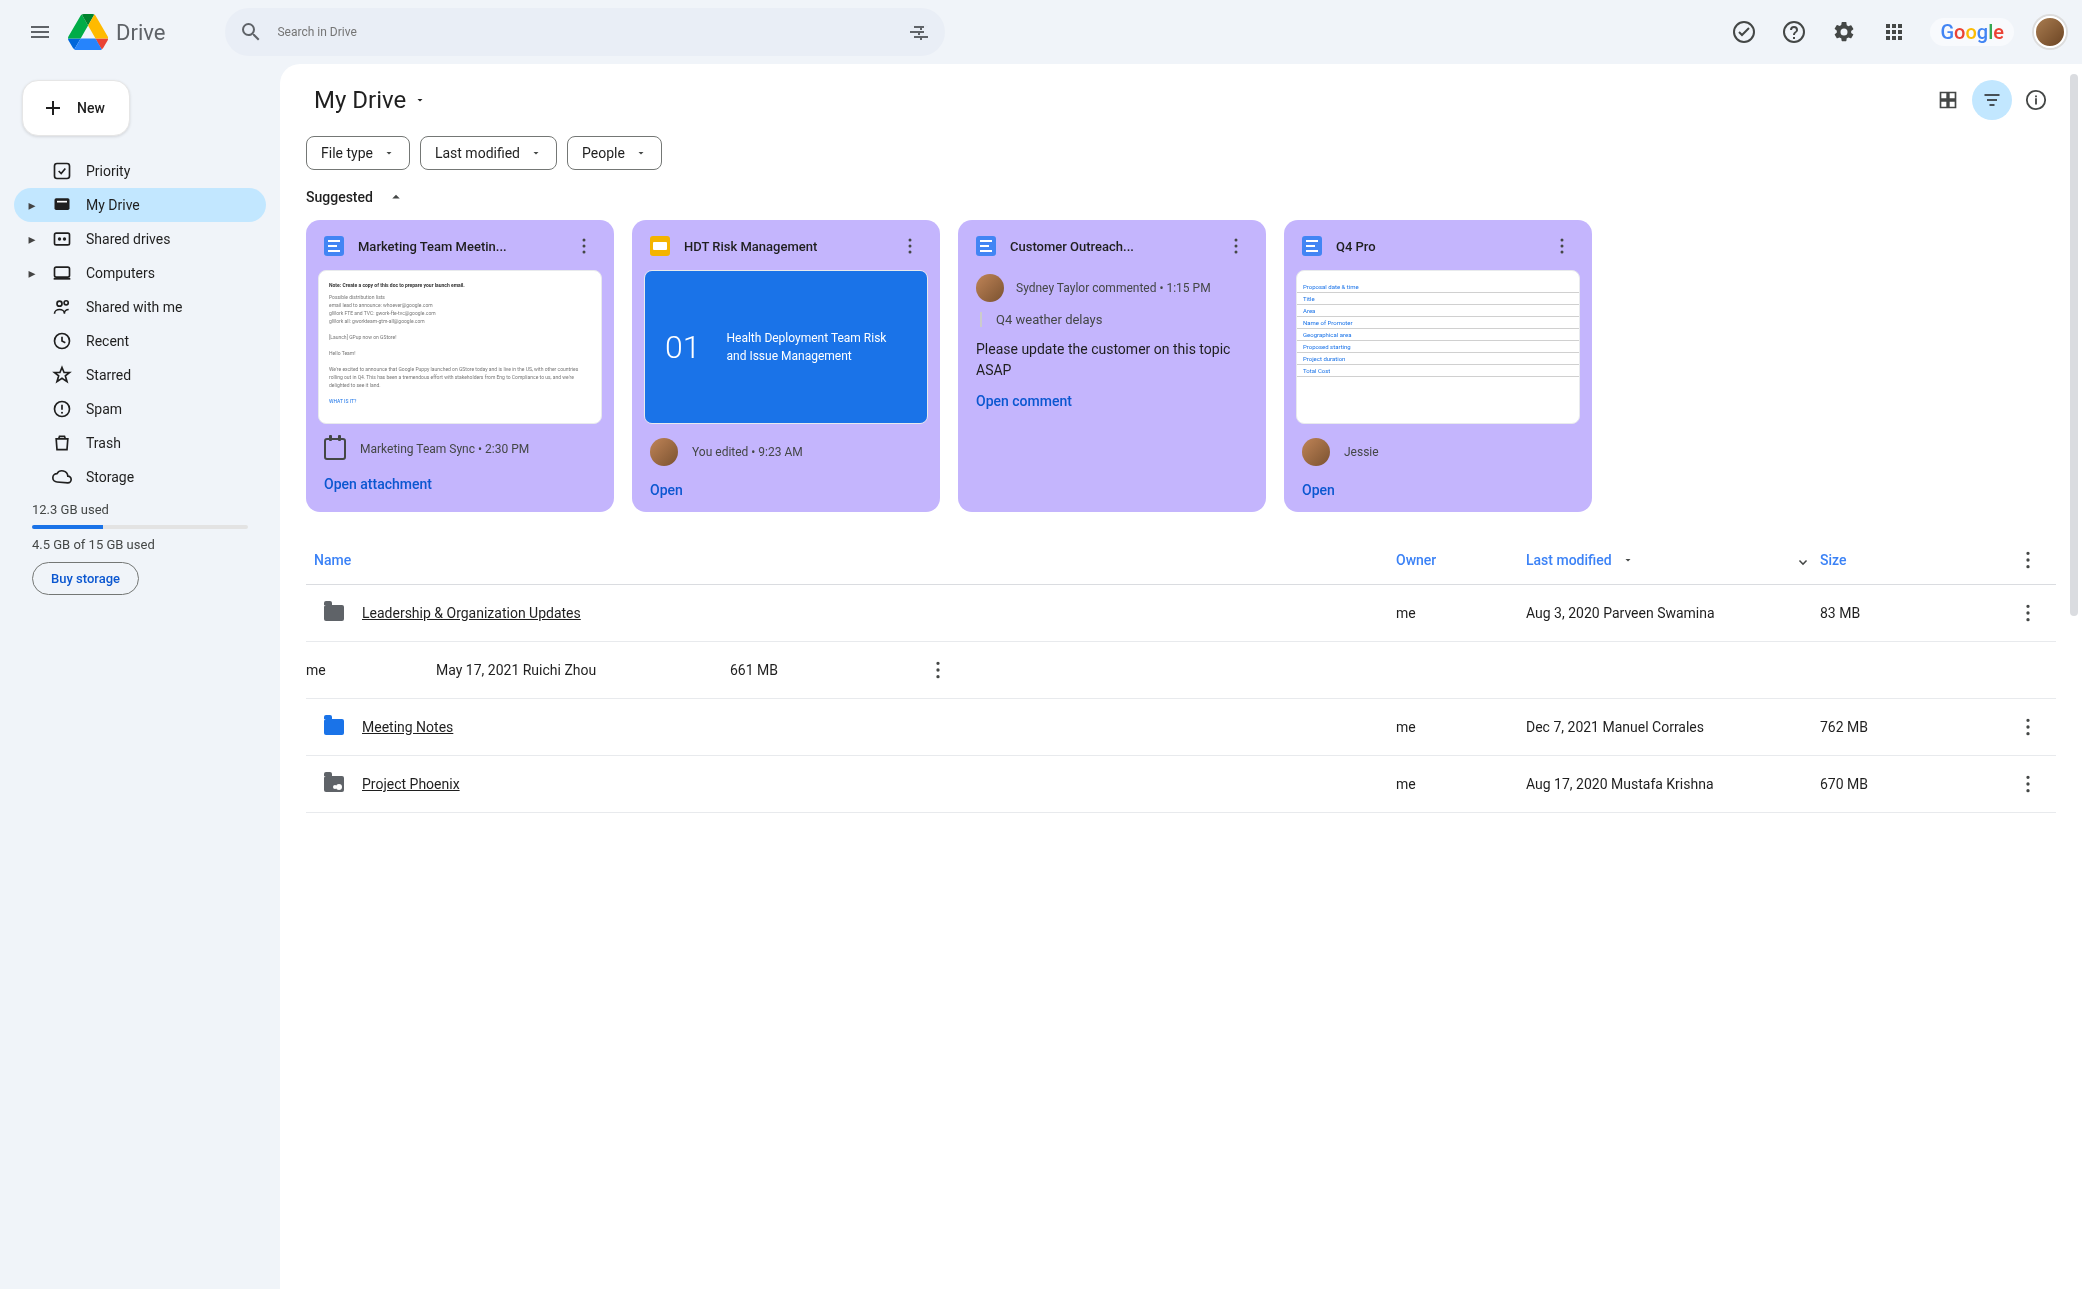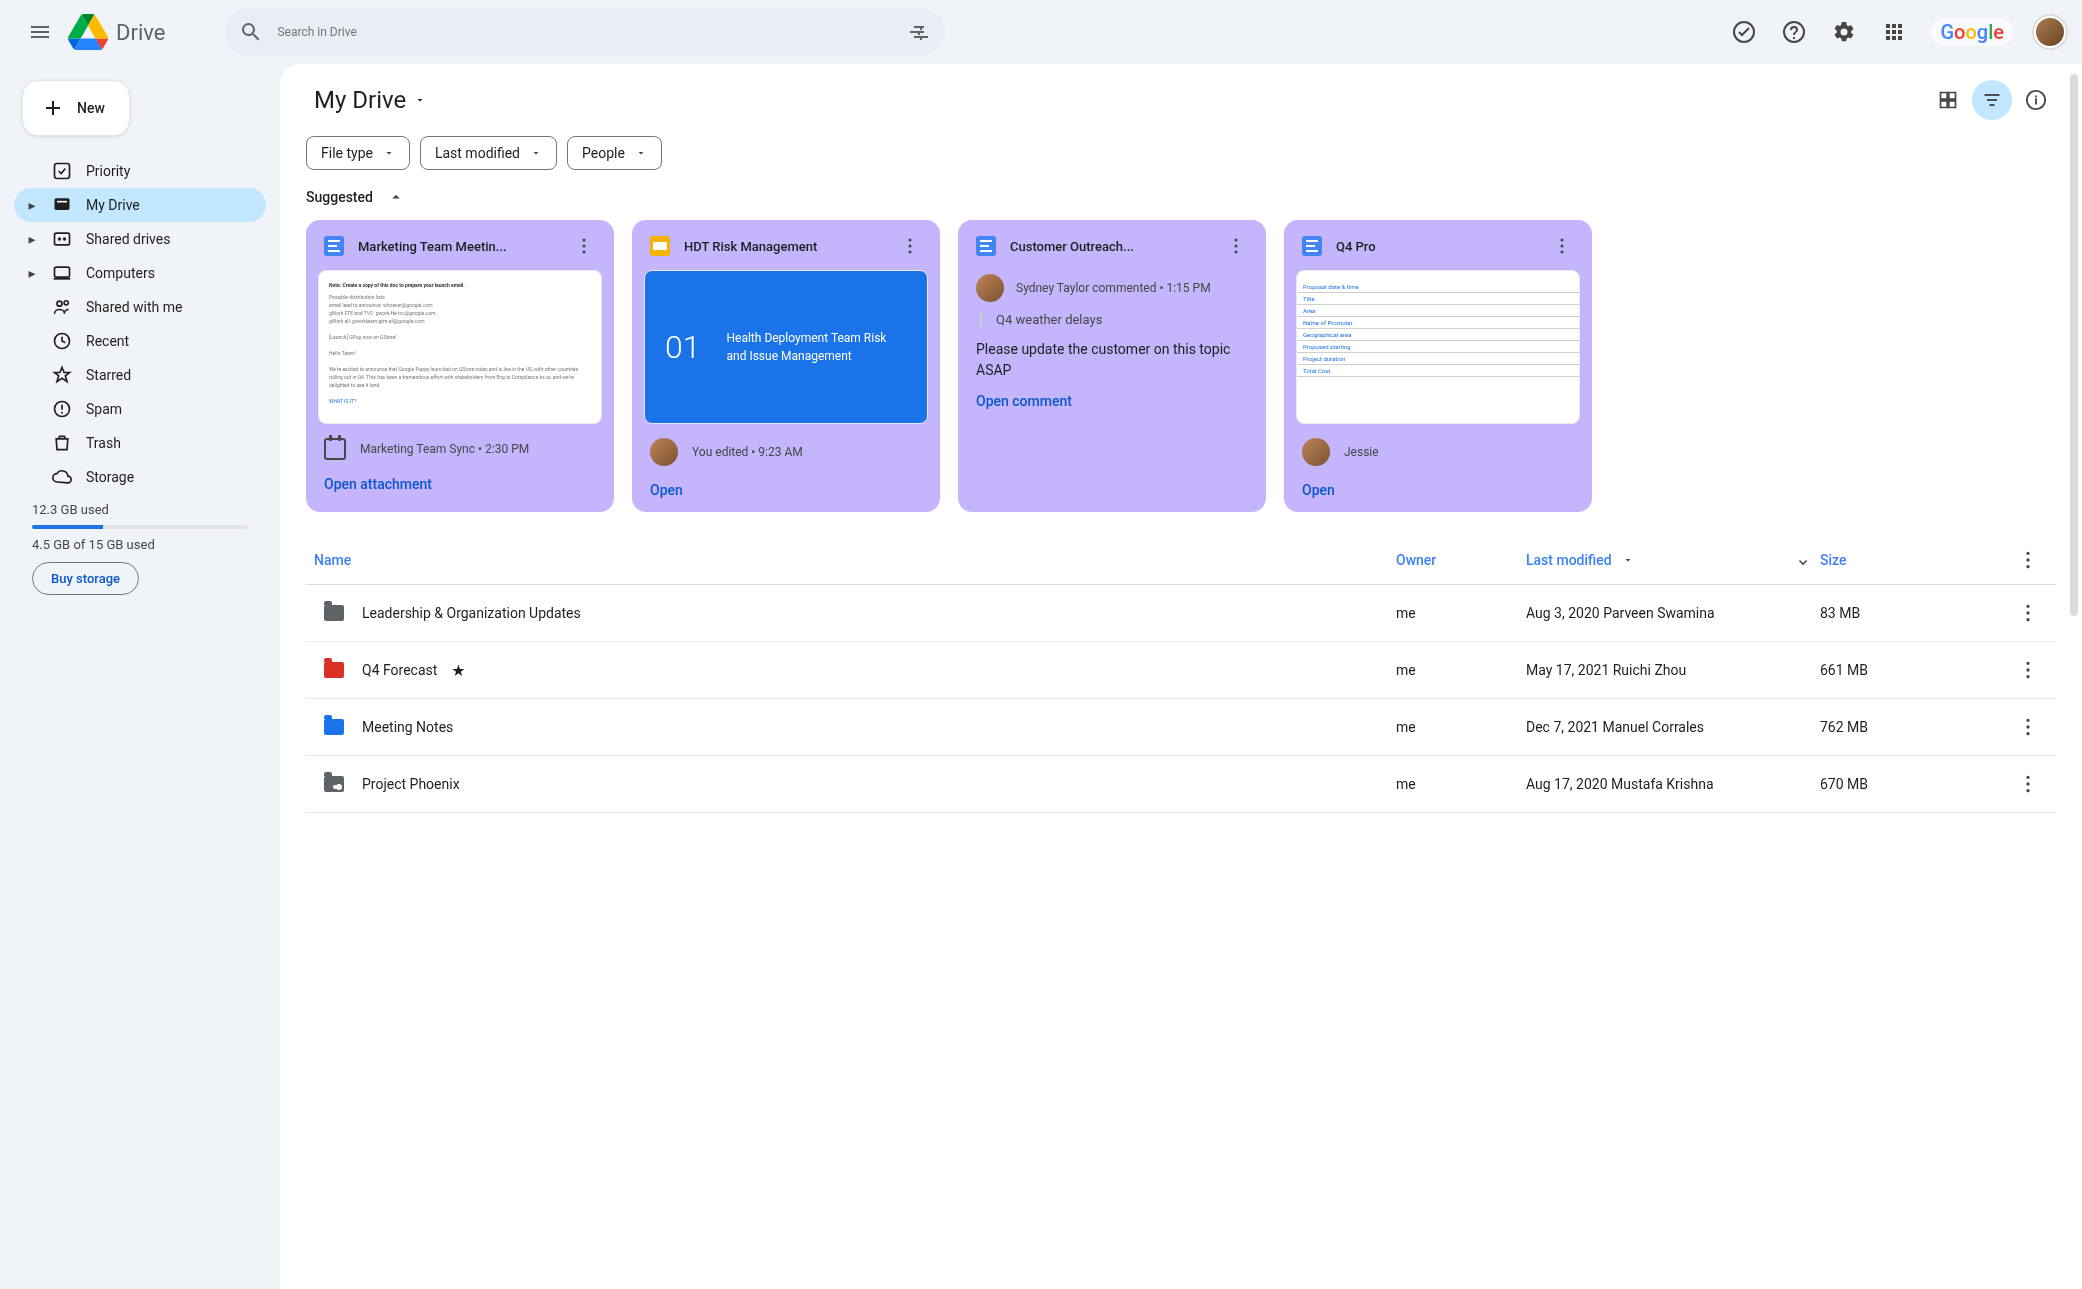--- a/index.html
+++ b/index.html
@@ -81,21 +81,21 @@
   
   .file-table{margin:24px 26px 0 26px;}
   .ft-head{display:flex;align-items:center;padding:10px 0;border-bottom:1px solid #dadce0;font-size:14px;color:#3b82f6;font-weight:500;}
   .col-name{flex:1.6;padding-left:8px;}
   .col-owner{width:130px;}
   .col-mod{width:260px;display:flex;align-items:center;gap:10px;}
   .col-size{width:180px;}
   .col-more{width:56px;display:flex;justify-content:center;}
   .sort-gap{width:34px;display:flex;justify-content:center;color:#444746;}
   .ft-row{display:flex;align-items:center;padding:14px 0;border-bottom:1px solid #e8eaed;font-size:14px;}
-  .row-name{flex:1.6;display:flex;align-items:center;gap:18px;padding-left:18px;}
+  .row-name{flex:1.6;display:flex;align-items:center;gap:18px;padding-left:18px;text-decoration:underline;}
   .folder-icon{width:20px;height:16px;background:#5f6368;border-radius:2px;position:relative;flex-shrink:0;}
   .folder-icon::before{content:'';position:absolute;top:-4px;left:0;width:8px;height:4px;background:inherit;border-radius:2px 2px 0 0;}
   .folder-red{background:#d93025;}
   .folder-blue{background:#1a73e8;}
   .folder-shared{background:#5f6368;}
   .folder-shared::after{content:'';position:absolute;right:2px;bottom:2px;width:6px;height:6px;border-radius:50%;background:#fff;box-shadow:-4px 0 0 -1px #fff;}
   .star-icon{color:#1f1f1f;font-size:16px;margin-left:-4px;}
   .kebab{width:28px;height:28px;display:flex;align-items:center;justify-content:center;color:#444746;cursor:pointer;border-radius:50%;}
   
   svg{display:block;}
@@ -493,25 +493,20 @@
             <div class="col-size">83 MB</div>
             <div class="col-more">
               <div class="kebab">
                 <svg width="20" height="20" viewBox="0 0 24 24">
                   <path fill="#444746" d="M12 6a2 2 0 110-4 2 2 0 010 4zm0 8a2 2 0 110-4 2 2 0 010 4zm0 8a2 2 0 110-4 2 2 0 010 4z"></path>
                 </svg>
               </div>
             </div>
           </div>
           <div class="ft-row">
-            <div class="row-name">
-              <span class="folder-icon folder-red"></span>
-              <span>Q4 Forecast</span>
-              <span class="star-icon">★</span>
-            </div>
             <div class="col-owner">me</div>
             <div class="col-mod">May 17, 2021 Ruichi Zhou</div>
             <div class="sort-gap"></div>
             <div class="col-size">661 MB</div>
             <div class="col-more">
               <div class="kebab">
                 <svg width="20" height="20" viewBox="0 0 24 24">
                   <path fill="#444746" d="M12 6a2 2 0 110-4 2 2 0 010 4zm0 8a2 2 0 110-4 2 2 0 010 4zm0 8a2 2 0 110-4 2 2 0 010 4z"></path>
                 </svg>
               </div>

